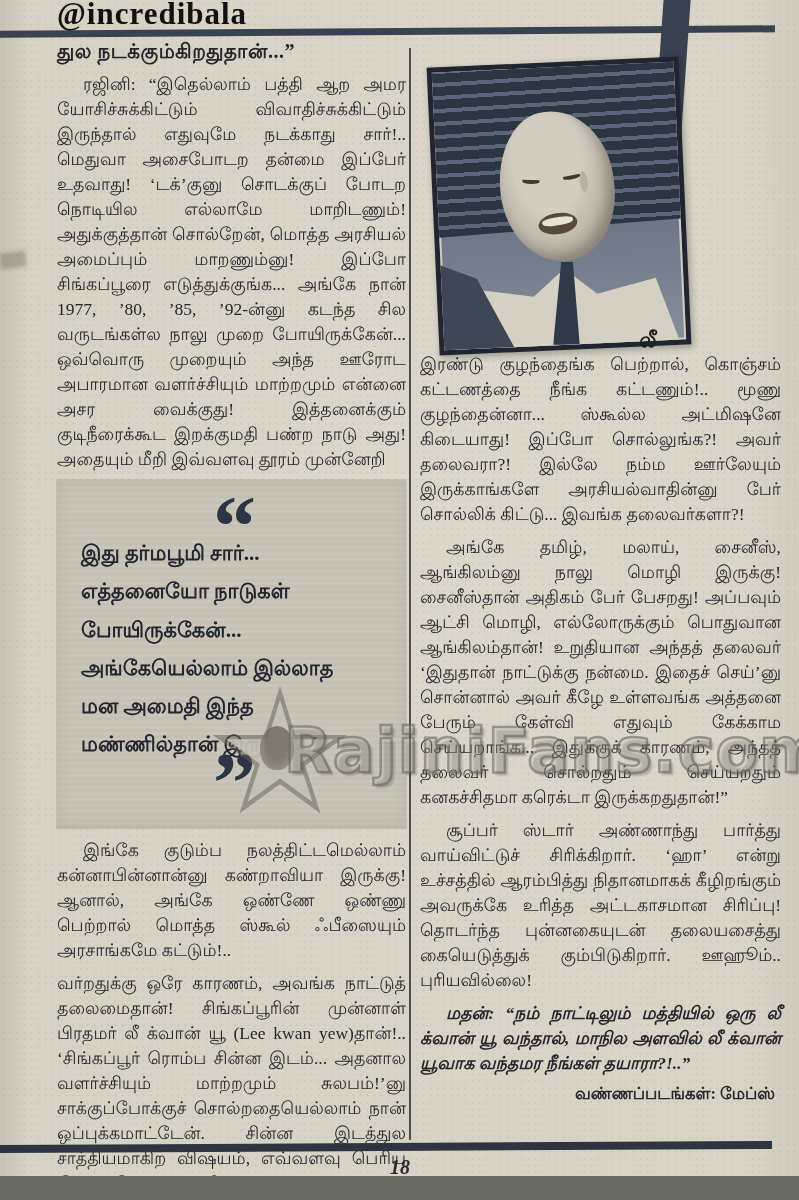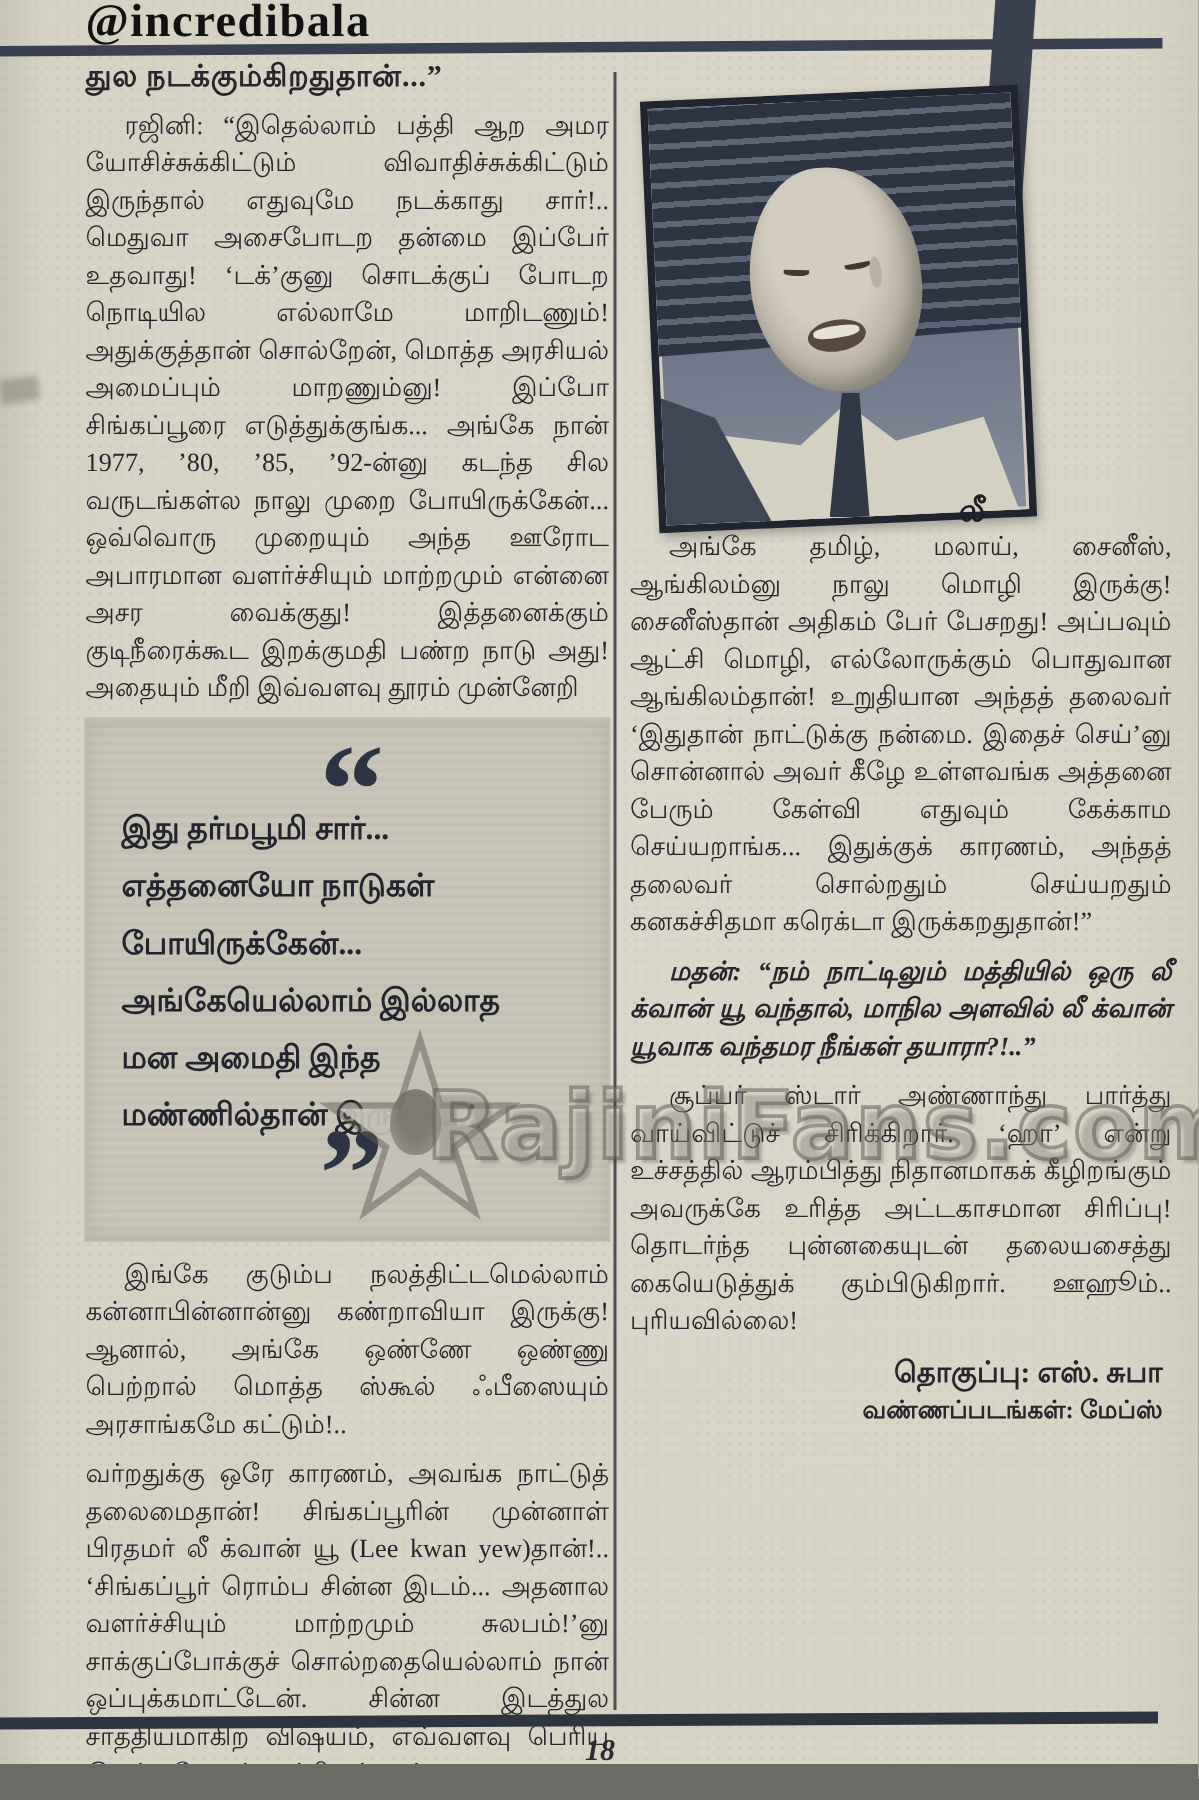--- a/index.html
+++ b/index.html
@@ -201,24 +201,24 @@
 மன அமைதி இந்த
 மண்ணில்தான் இருக்கு...!</div>
       <div class="q-close">”</div>
     </div>
 
     <p class="para indent">இங்கே குடும்ப நலத்திட்டமெல்லாம் கன்னாபின்னான்னு கண்றாவியா இருக்கு! ஆனால், அங்கே ஒண்ணே ஒண்ணு பெற்றால் மொத்த ஸ்கூல் ஃபீஸையும் அரசாங்கமே கட்டும்!..</p>
     <p class="para">வர்றதுக்கு ஒரே காரணம், அவங்க நாட்டுத் தலைமைதான்! சிங்கப்பூரின் முன்னாள் பிரதமர் லீ க்வான் யூ (Lee kwan yew)தான்!.. ‘சிங்கப்பூர் ரொம்ப சின்ன இடம்... அதனால வளர்ச்சியும் மாற்றமும் சுலபம்!’னு சாக்குப்போக்குச் சொல்றதையெல்லாம் நான் ஒப்புக்கமாட்டேன். சின்ன இடத்துல சாத்தியமாகிற விஷயம், எவ்வளவு பெரிய இடத்துலேயும் சாத்தியம்தான்!</p>
   </div>
 
   <div class="col-right">
+    <p class="para">இரண்டு குழந்தைங்க பெற்றால், கொஞ்சம் கட்டணத்தை நீங்க கட்டணும்!.. மூணு குழந்தைன்னா... ஸ்கூல்ல அட்மிஷனே கிடையாது! இப்போ சொல்லுங்க?! அவர் தலைவரா?! இல்லே நம்ம ஊர்லேயும் இருக்காங்களே அரசியல்வாதின்னு பேர் சொல்லிக் கிட்டு... இவங்க தலைவர்களா?!</p>
     <p class="para indent">அங்கே தமிழ், மலாய், சைனீஸ், ஆங்கிலம்னு நாலு மொழி இருக்கு! சைனீஸ்தான் அதிகம் பேர் பேசறது! அப்பவும் ஆட்சி மொழி, எல்லோருக்கும் பொதுவான ஆங்கிலம்தான்! உறுதியான அந்தத் தலைவர் ‘இதுதான் நாட்டுக்கு நன்மை. இதைச் செய்’னு சொன்னால் அவர் கீழே உள்ளவங்க அத்தனை பேரும் கேள்வி எதுவும் கேக்காம செய்யறாங்க... இதுக்குக் காரணம், அந்தத் தலைவர் சொல்றதும் செய்யறதும் கனகச்சிதமா கரெக்டா இருக்கறதுதான்!”</p>
+    <p class="para indent">சூப்பர் ஸ்டார் அண்ணாந்து பார்த்து வாய்விட்டுச் சிரிக்கிறார். ‘ஹா’ என்று உச்சத்தில் ஆரம்பித்து நிதானமாகக் கீழிறங்கும் அவருக்கே உரித்த அட்டகாசமான சிரிப்பு! தொடர்ந்த புன்னகையுடன் தலையசைத்து கையெடுத்துக் கும்பிடுகிறார். ஊஹூம்.. புரியவில்லை!</p>
     <p class="para indent madhan">மதன்: “நம் நாட்டிலும் மத்தியில் ஒரு லீ க்வான் யூ வந்தால், மாநில அளவில் லீ க்வான் யூவாக வந்தமர நீங்கள் தயாரா?!..”</p>
-    <p class="para indent">சூப்பர் ஸ்டார் அண்ணாந்து பார்த்து வாய்விட்டுச் சிரிக்கிறார். ‘ஹா’ என்று உச்சத்தில் ஆரம்பித்து நிதானமாகக் கீழிறங்கும் அவருக்கே உரித்த அட்டகாசமான சிரிப்பு! தொடர்ந்த புன்னகையுடன் தலையசைத்து கையெடுத்துக் கும்பிடுகிறார். ஊஹூம்.. புரியவில்லை!</p>
-    <p class="credit">தொகுப்பு: எஸ். சுபா</p>
     <p class="credit small">வண்ணப்படங்கள்: மேப்ஸ்</p>
   </div>
 
   <div class="watermark">
     <div class="wm-star-outer"></div>
     <div class="wm-star-inner"></div>
     <div class="wm-face"></div>
     <div class="wm-text">RajiniFans.com</div>
   </div>
 

